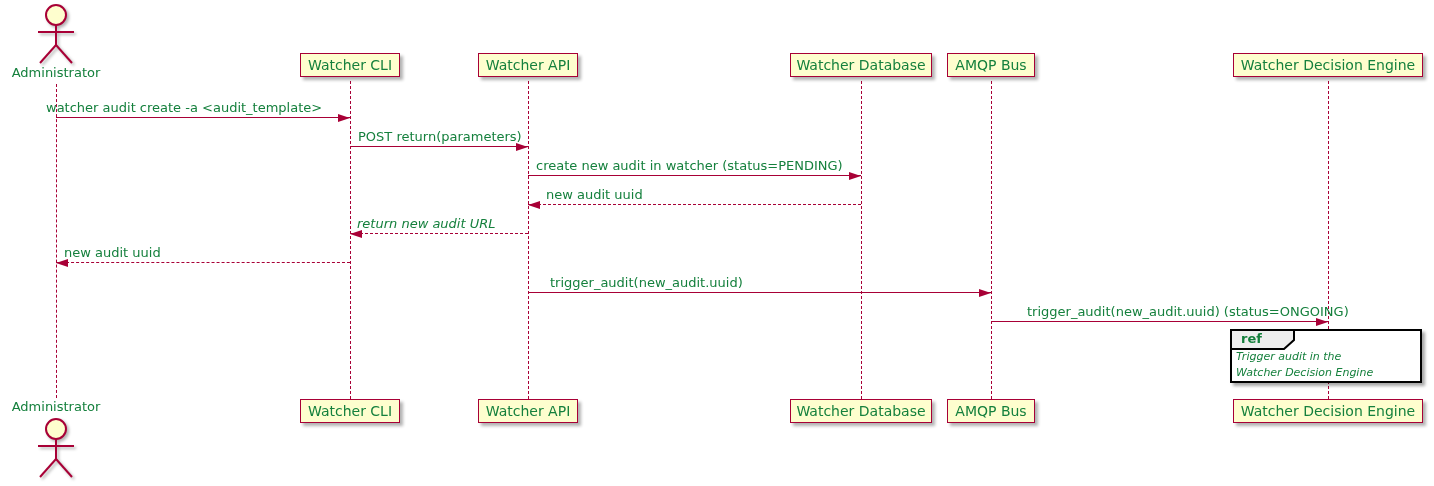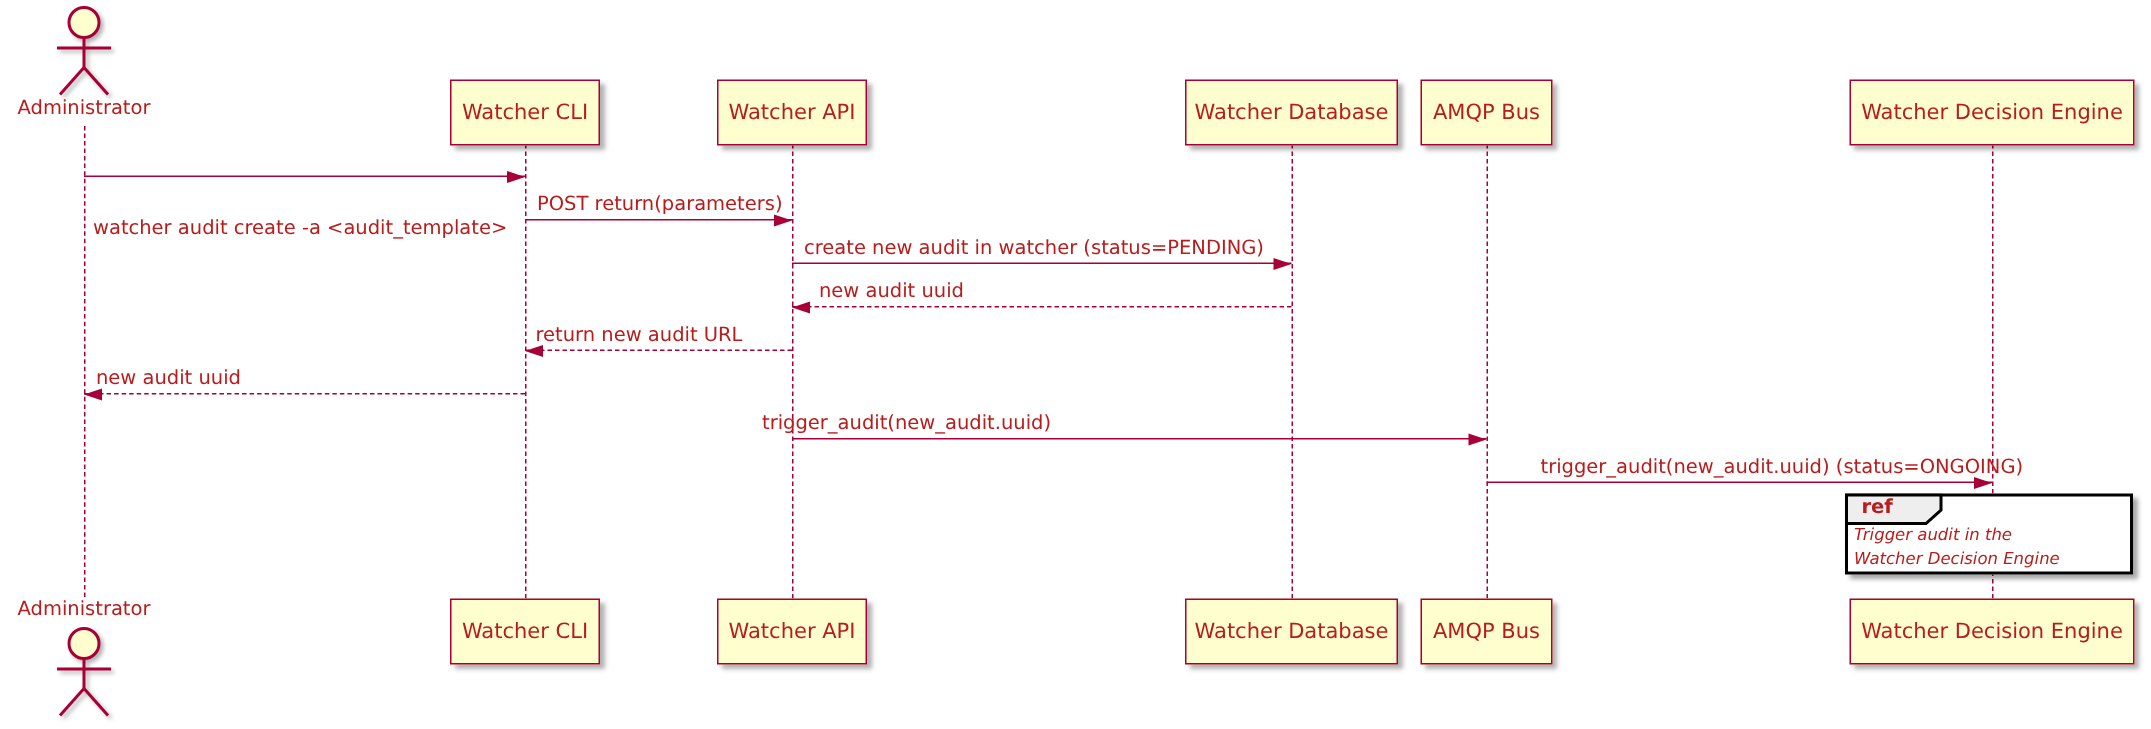--- a/index.html
+++ b/index.html
@@ -1,26 +1,26 @@
 <!DOCTYPE html>
 <html><head>
 <meta charset="utf-8">
 <style>
   html,body{margin:0;padding:0;background:#ffffff;}
   #stage{
     position:relative;
     width:1434px;height:486px;
     background:#ffffff;
     font-family:"DejaVu Sans", sans-serif;
-    color:#b91c1c;
+    color:#15803d;
     overflow:hidden;
   }
   .participant{
     position:absolute;
-    height:44px;
+    height:24px;
     background:#FEFECE;
     border:1.6px solid #A80036;
     box-shadow:3px 3px 3px rgba(0,0,0,0.3);
     display:flex;align-items:center;justify-content:center;
     font-size:14px;
     z-index:3;
     box-sizing:border-box;
   }
   .lifeline{
     position:absolute;
@@ -118,21 +118,21 @@
       <span>Watcher Database</span>
     </div>
   <div class="participant" style="left:947px;top:53px;width:88px;">
       <span>AMQP Bus</span>
     </div>
   <div class="participant" style="left:1233px;top:53px;width:190px;">
       <span>Watcher Decision Engine</span>
     </div>
 
   <div>
-    <div class="msg-label" style="left:62px;top:100px;margin-top:45px;">watcher audit create -a &lt;audit_template&gt;</div>
+    <div class="msg-label" style="left:46px;top:100px;">watcher audit create -a &lt;audit_template&gt;</div>
     <div class="msg-line solid" style="left:56px;top:117px;width:294px;"></div>
     <div class="arrowhead right" style="left:338px;top:114px;"></div>
   </div>
 
   <div>
     <div class="msg-label" style="left:358px;top:129px;">POST return(parameters)</div>
     <div class="msg-line solid" style="left:350px;top:146px;width:178px;"></div>
     <div class="arrowhead right" style="left:516px;top:143px;"></div>
   </div>
 
@@ -142,33 +142,33 @@
     <div class="arrowhead right" style="left:849px;top:172px;"></div>
   </div>
 
   <div>
     <div class="msg-label" style="left:546px;top:187px;">new audit uuid</div>
     <div class="msg-line dashed" style="left:528px;top:204px;width:333px;"></div>
     <div class="arrowhead left" style="left:528px;top:201px;"></div>
   </div>
 
   <div>
-    <div class="msg-label" style="left:357px;top:216px;">return new audit URL</div>
+    <div class="msg-label" style="left:357px;top:216px;font-style:italic;">return new audit URL</div>
     <div class="msg-line dashed" style="left:350px;top:233px;width:178px;"></div>
     <div class="arrowhead left" style="left:350px;top:230px;"></div>
   </div>
 
   <div>
     <div class="msg-label" style="left:64px;top:245px;">new audit uuid</div>
     <div class="msg-line dashed" style="left:56px;top:262px;width:294px;"></div>
     <div class="arrowhead left" style="left:56px;top:259px;"></div>
   </div>
 
   <div>
-    <div class="msg-label" style="left:508px;top:275px;text-align:right;">trigger_audit(new_audit.uuid)</div>
+    <div class="msg-label" style="left:550px;top:275px;text-align:right;">trigger_audit(new_audit.uuid)</div>
     <div class="msg-line solid" style="left:528px;top:292px;width:463px;"></div>
     <div class="arrowhead right" style="left:979px;top:289px;"></div>
   </div>
 
   <div>
     <div class="msg-label" style="left:1015px;top:304px;margin-left:12px;">trigger_audit(new_audit.uuid) (status=ONGOING)</div>
     <div class="msg-line solid" style="left:991px;top:321px;width:337px;"></div>
     <div class="arrowhead right" style="left:1316px;top:318px;"></div>
   </div>
 

